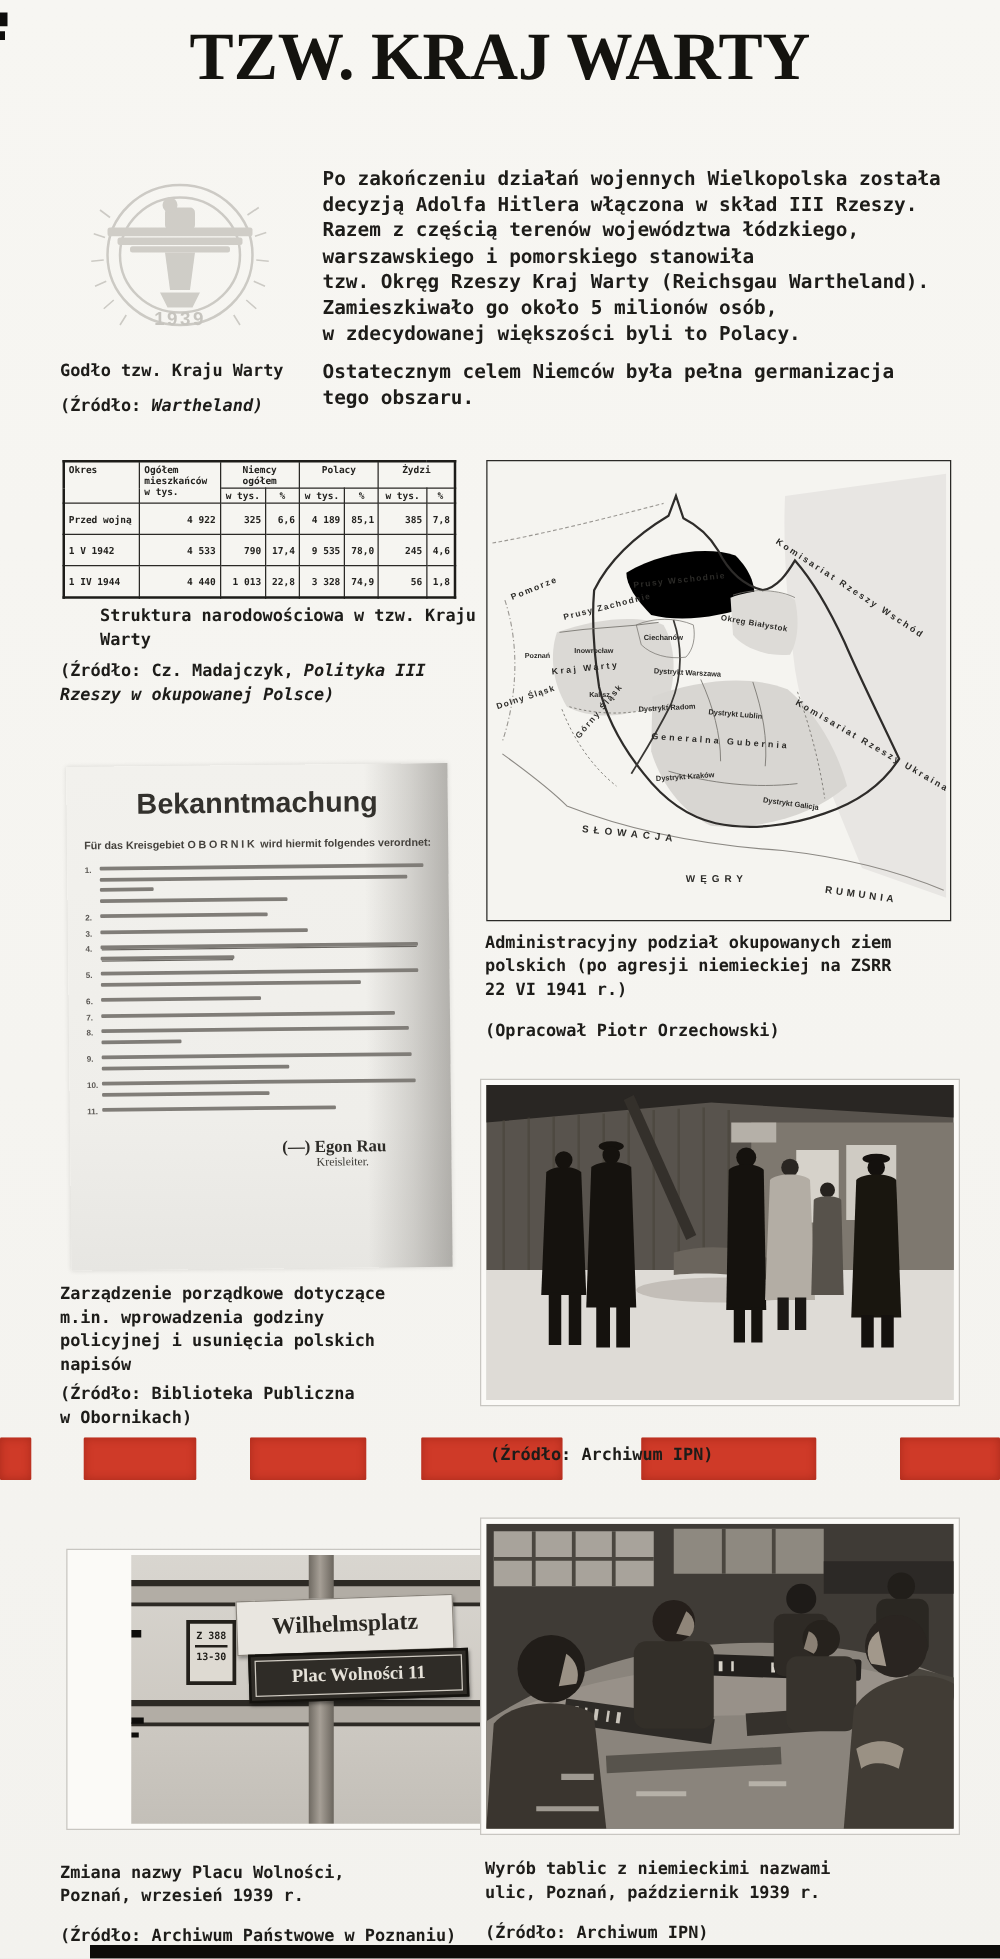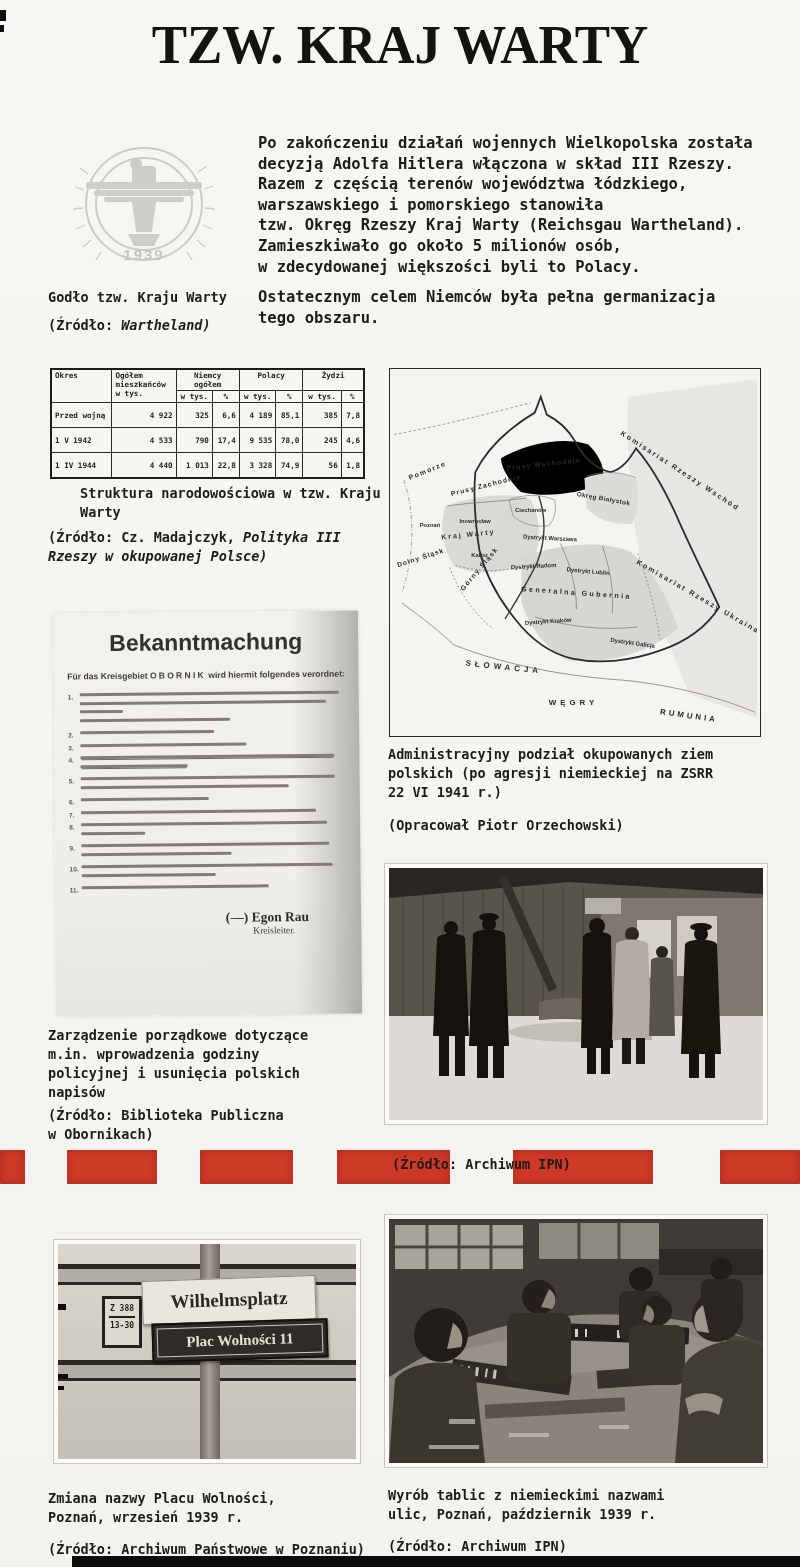--- a/index.html
+++ b/index.html
@@ -46,21 +46,21 @@
   .doc-sig .name{font-family:"Liberation Serif",serif;font-weight:700;font-size:13.5px;color:#2e2c28;}
   .doc-sig .role{font-family:"Liberation Serif",serif;font-size:9.5px;color:#3a3833;margin-right:14px;}
   
   .photo{background:#fbfaf7;padding:4px;box-shadow:0 0 0 1px #c8c6c1;}
   .photo svg{display:block;}
   
   .red-seg{position:absolute;top:0;height:34px;background:#cf3a28;
            box-shadow:inset 0 0 8px rgba(110,18,8,.4);border-radius:1px;}
   
   .scene2{position:relative;width:298px;height:215px;overflow:hidden;
-          background:linear-gradient(180deg,#d9d6d0 0%,#cdc9c2 60%,#c3bfb8 100%);}
+          background:linear-gradient(180deg,#d9d6d0 0%,#cdc9c2 60%,#c3bfb8 100%);margin-left:47px;}
   .molding{position:absolute;left:0;right:0;height:13px;background:#b2ada5;
            border-top:5px solid #2d2a25;border-bottom:3px solid #2d2a25;}
   .post{position:absolute;left:142px;top:0;bottom:0;width:20px;
         background:linear-gradient(90deg,#6f6a62,#a69f96 45%,#6b665e);}
   .sign-white{position:absolute;left:84px;top:34px;width:172px;height:42px;background:#e9e6e0;
               border:1px solid #8a857d;transform:rotate(-2deg);display:flex;align-items:center;
               justify-content:center;font-family:"Liberation Serif",serif;font-weight:700;
               font-size:19px;color:#2b2823;box-shadow:1px 2px 3px rgba(0,0,0,.35);}
   .sign-dark{position:absolute;left:94px;top:77px;width:172px;height:35px;background:#2f2c27;
              border:2px solid #14120e;outline:1px solid #cfcac1;outline-offset:-6px;

